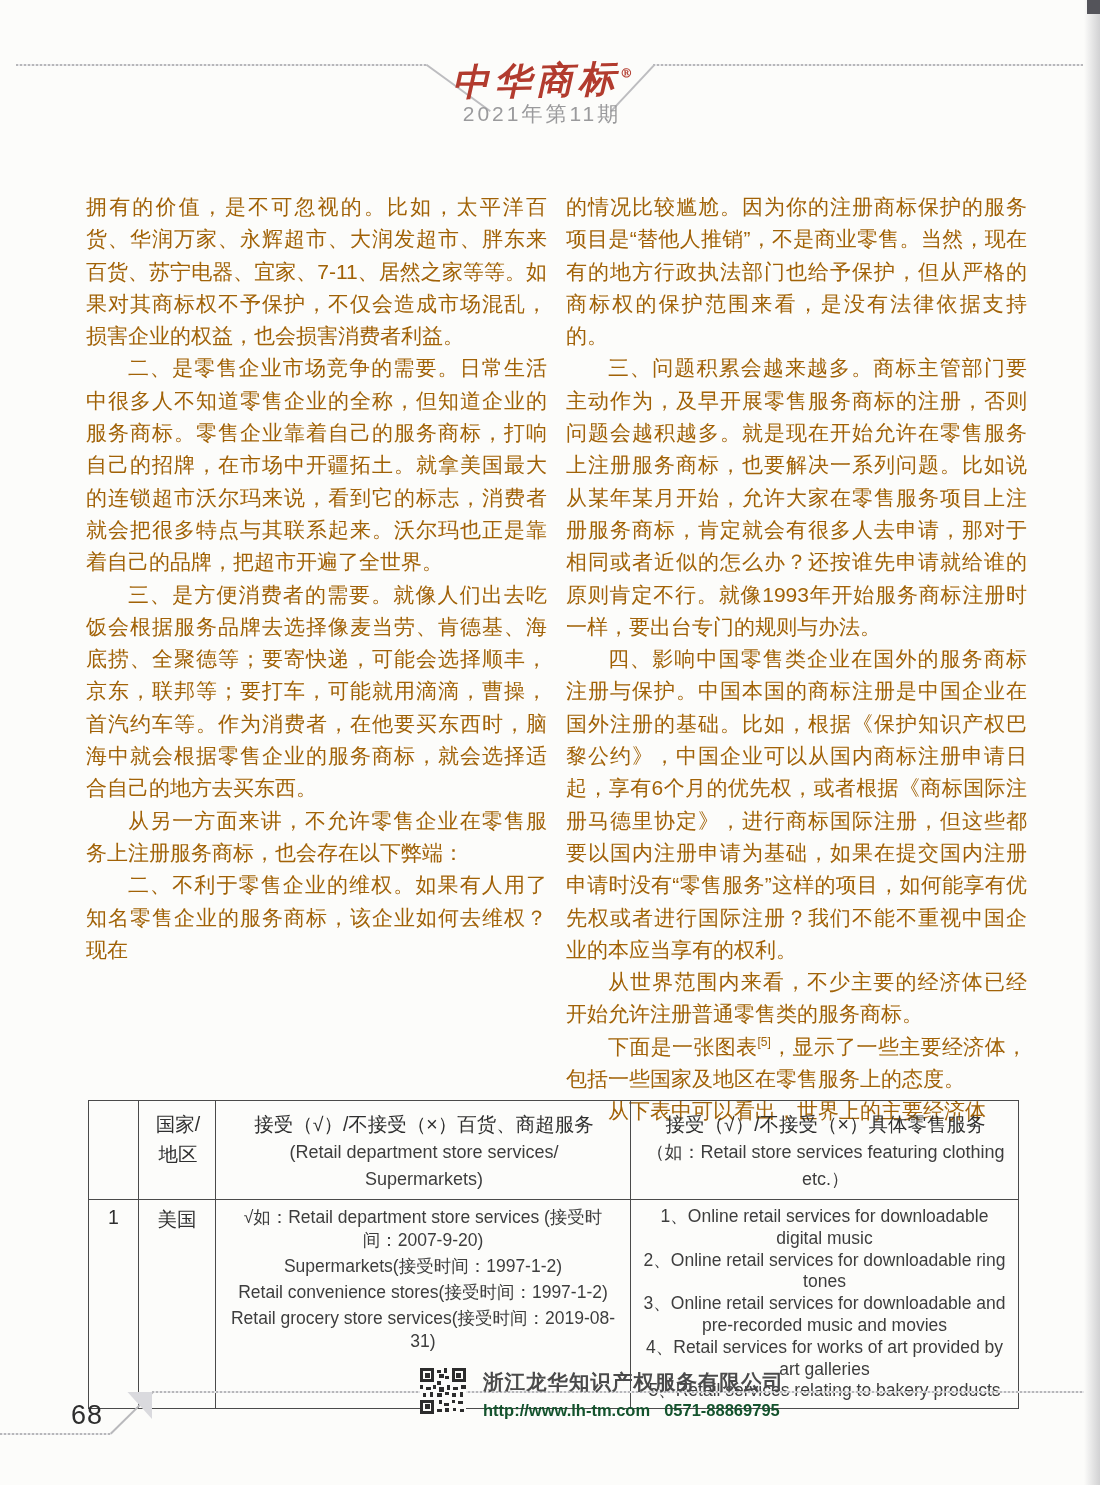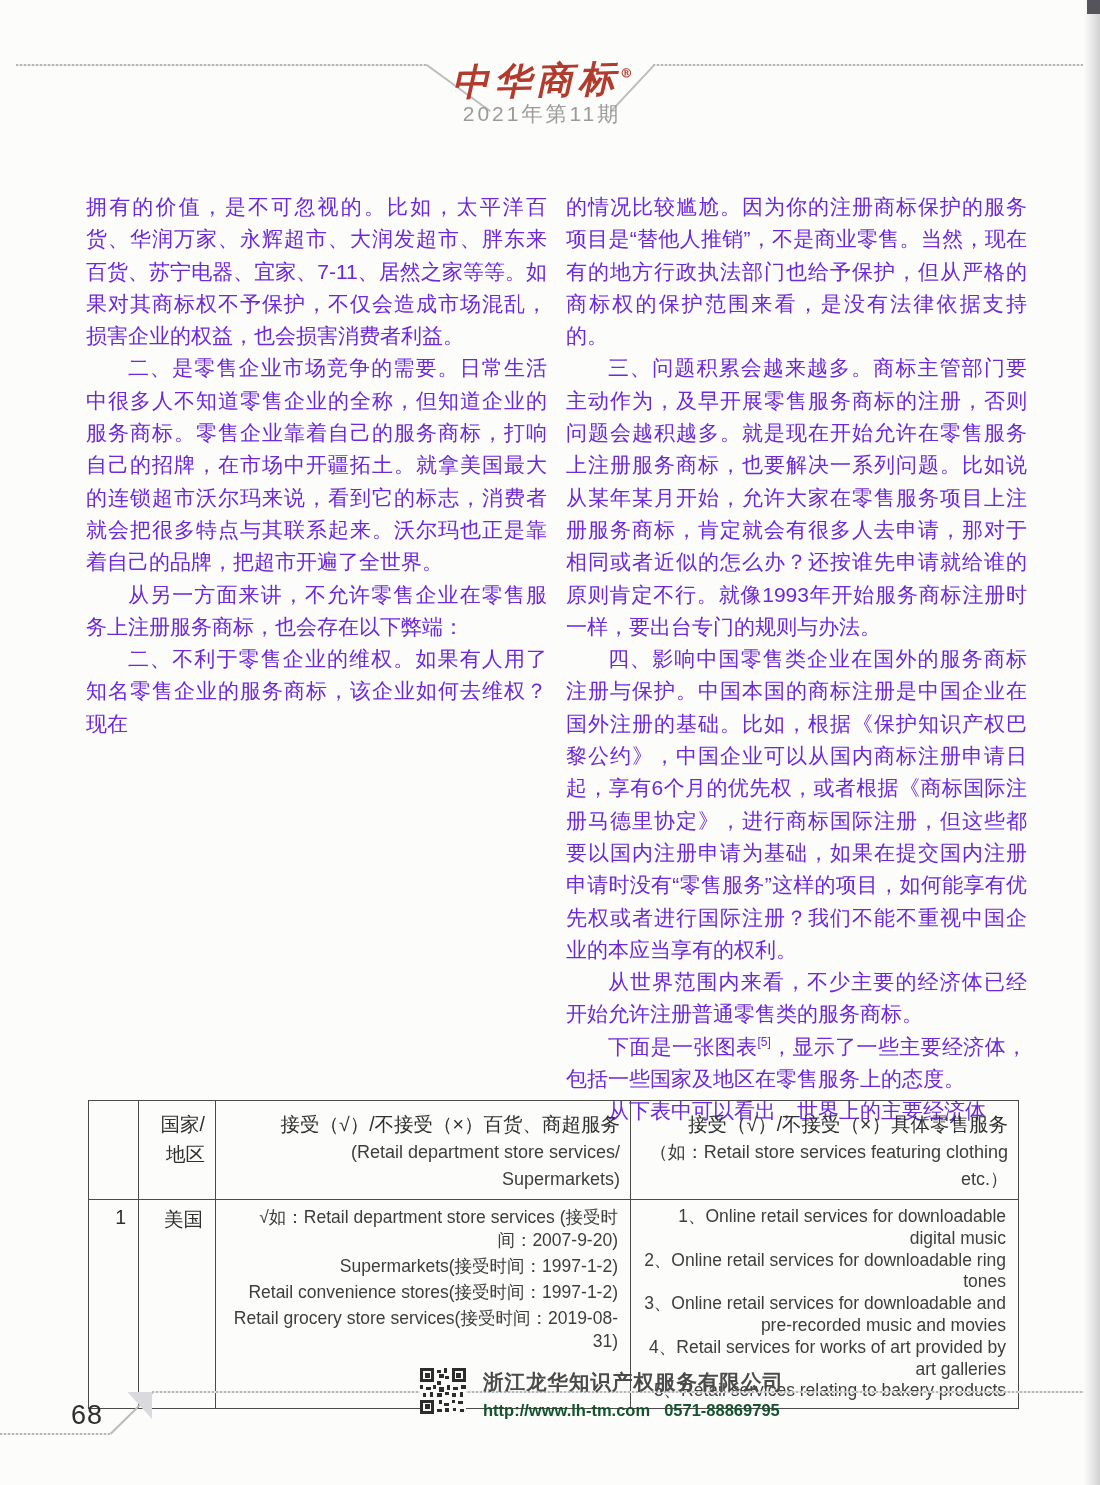--- a/index.html
+++ b/index.html
@@ -23,30 +23,30 @@
     transform:rotate(-47deg);transform-origin:0 0;}
   .logo-wrap{position:absolute;top:56px;left:0;width:1084px;text-align:center;}
   .logo{display:inline-block;font-family:"DejaVu Serif","Liberation Serif",serif;
     font-style:italic;font-weight:bold;font-size:37px;letter-spacing:5px;
     color:#b23b2e;transform:rotate(-1.5deg);}
   .logo sup{font-size:13px;letter-spacing:0;}
   .issue{position:absolute;top:100px;left:0;width:1084px;text-align:center;
     font-size:21px;color:#9a9a9c;letter-spacing:3px;}
   
   .col{position:absolute;top:191px;width:461px;font-size:21px;line-height:32.3px;
-    text-align:justify;color:#6d28d9;}
+    text-align:justify;color:#a16207;}
   .col-l{left:86px;}
   .col-r{left:566px;}
   .col p{margin:0;text-align:justify;}
   .col p.ind{text-indent:2em;}
   sup.fn{font-size:12px;line-height:0;vertical-align:super;}
   
   .tbl{position:absolute;left:88px;top:1100px;width:930px;border-collapse:collapse;
     table-layout:fixed;color:#333;}
-  .tbl th,.tbl td{border:1.6px solid #4a4a4a;font-weight:normal;text-align:right;
+  .tbl th,.tbl td{border:1.6px solid #4a4a4a;font-weight:normal;text-align:center;
     vertical-align:top;padding:6px 12px;margin-left:12px;}
   .tbl th{padding:8px 10px 6px 12px;}
   .th-zh{font-size:19.5px;line-height:30px;color:#2f2f2f;}
   .th-en{font-size:18px;line-height:27px;color:#3d3d3d;}
   .cell-center{text-align:center;vertical-align:middle;font-size:19.5px;color:#2f2f2f;}
   .dept-cell{padding-top:12px;}
   .dept-cell .line{font-size:17.5px;line-height:23px;color:#3d3d3d;margin-bottom:3px;}
   .spec-cell{padding:5px 10px 4px 12px;}
   .spec-cell .line{font-size:17.5px;line-height:21.8px;color:#3d3d3d;}
   
@@ -75,20 +75,21 @@
   <div class="hd-right"></div>
   <div class="logo-wrap">
     <div class="logo"><span>中华商标</span><sup>®</sup></div>
   </div>
   <div class="issue">2021年第11期</div>
 </div>
 
 <section class="col col-l">
   <p>拥有的价值，是不可忽视的。比如，太平洋百货、华润万家、永辉超市、大润发超市、胖东来百货、苏宁电器、宜家、7-11、居然之家等等。如果对其商标权不予保护，不仅会造成市场混乱，损害企业的权益，也会损害消费者利益。</p>
   <p class="ind">二、是零售企业市场竞争的需要。日常生活中很多人不知道零售企业的全称，但知道企业的服务商标。零售企业靠着自己的服务商标，打响自己的招牌，在市场中开疆拓土。就拿美国最大的连锁超市沃尔玛来说，看到它的标志，消费者就会把很多特点与其联系起来。沃尔玛也正是靠着自己的品牌，把超市开遍了全世界。</p>
+  <p class="ind">三、是方便消费者的需要。就像人们出去吃饭会根据服务品牌去选择像麦当劳、肯德基、海底捞、全聚德等；要寄快递，可能会选择顺丰，京东，联邦等；要打车，可能就用滴滴，曹操，首汽约车等。作为消费者，在他要买东西时，脑海中就会根据零售企业的服务商标，就会选择适合自己的地方去买东西。</p>
   <p class="ind">从另一方面来讲，不允许零售企业在零售服务上注册服务商标，也会存在以下弊端：</p>
   <p class="ind">二、不利于零售企业的维权。如果有人用了知名零售企业的服务商标，该企业如何去维权？现在</p>
 </section>
 
 <section class="col col-r">
   <p>的情况比较尴尬。因为你的注册商标保护的服务项目是“替他人推销”，不是商业零售。当然，现在有的地方行政执法部门也给予保护，但从严格的商标权的保护范围来看，是没有法律依据支持的。</p>
   <p class="ind">三、问题积累会越来越多。商标主管部门要主动作为，及早开展零售服务商标的注册，否则问题会越积越多。就是现在开始允许在零售服务上注册服务商标，也要解决一系列问题。比如说从某年某月开始，允许大家在零售服务项目上注册服务商标，肯定就会有很多人去申请，那对于相同或者近似的怎么办？还按谁先申请就给谁的原则肯定不行。就像1993年开始服务商标注册时一样，要出台专门的规则与办法。</p>
   <p class="ind">四、影响中国零售类企业在国外的服务商标注册与保护。中国本国的商标注册是中国企业在国外注册的基础。比如，根据《保护知识产权巴黎公约》，中国企业可以从国内商标注册申请日起，享有6个月的优先权，或者根据《商标国际注册马德里协定》，进行商标国际注册，但这些都要以国内注册申请为基础，如果在提交国内注册申请时没有“零售服务”这样的项目，如何能享有优先权或者进行国际注册？我们不能不重视中国企业的本应当享有的权利。</p>
   <p class="ind">从世界范围内来看，不少主要的经济体已经开始允许注册普通零售类的服务商标。</p>
   <p class="ind"><span>下面是一张图表</span><sup class="fn">[5]</sup><span>，显示了一些主要经济体，包括一些国家及地区在零售服务上的态度。</span></p>

